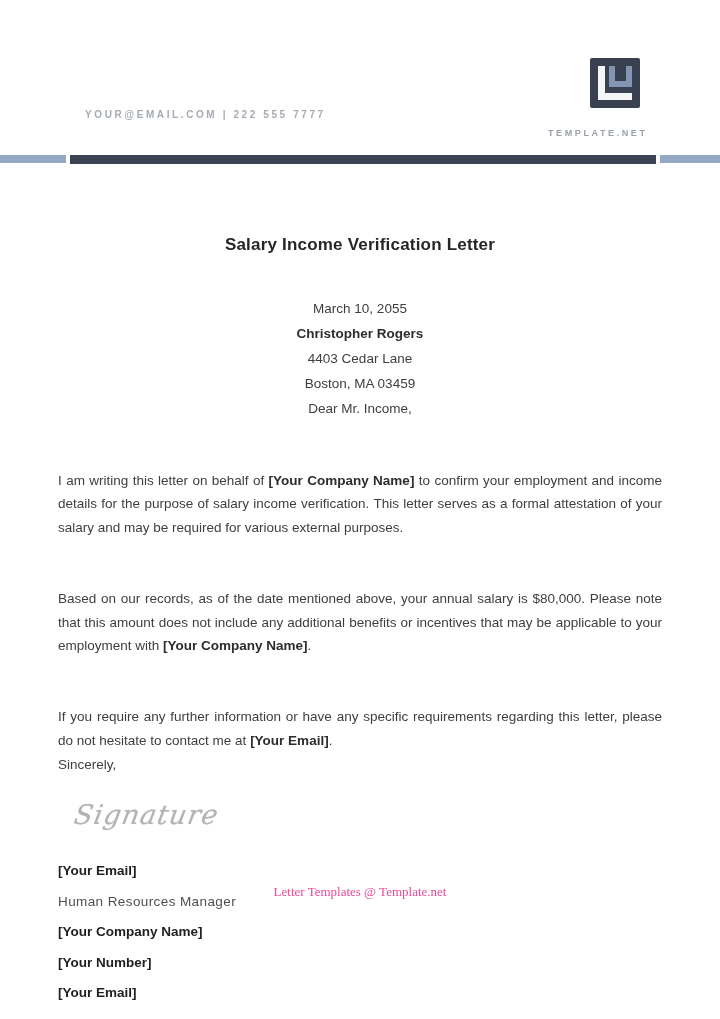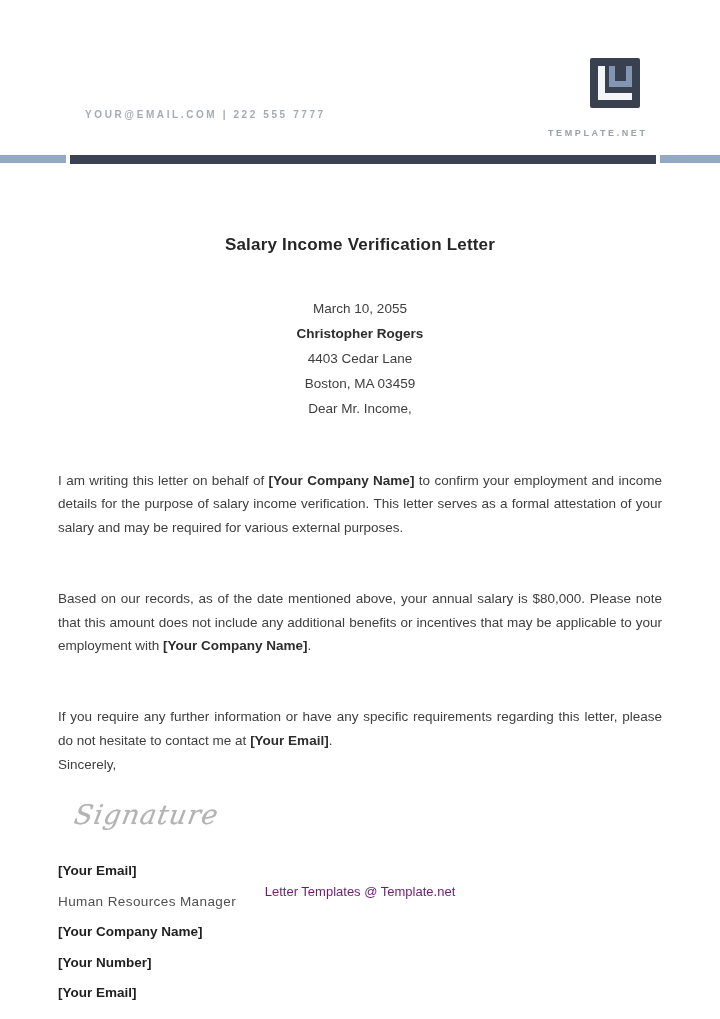--- a/index.html
+++ b/index.html
@@ -75,21 +75,21 @@
   .sender-line { line-height: 30.5px; font-weight: 700; color: #1f1f1f; font-size: 13.5px; }
   .sender-line.role {
     font-weight: 400; color: #4f4f4f; letter-spacing: 0.4px;
   }
 
   
   .footer {
     position: absolute; left: 0; right: 0; top: 884px;
     text-align: center; font-size: 13px; color: #6353e0;
   }
-  .footer a { color: #701a75; text-decoration: none; cursor: pointer; }
+  .footer a { color: #ec4899; text-decoration: none; cursor: pointer; font-family: Liberation Serif, serif; }
 </style>
 </head>
 <body>
 
 <div class="page">
 
   <div class="contact-line">YOUR@EMAIL.COM | 222 555 7777</div>
 
   <div class="logo">
     <div class="l-vert"></div>

